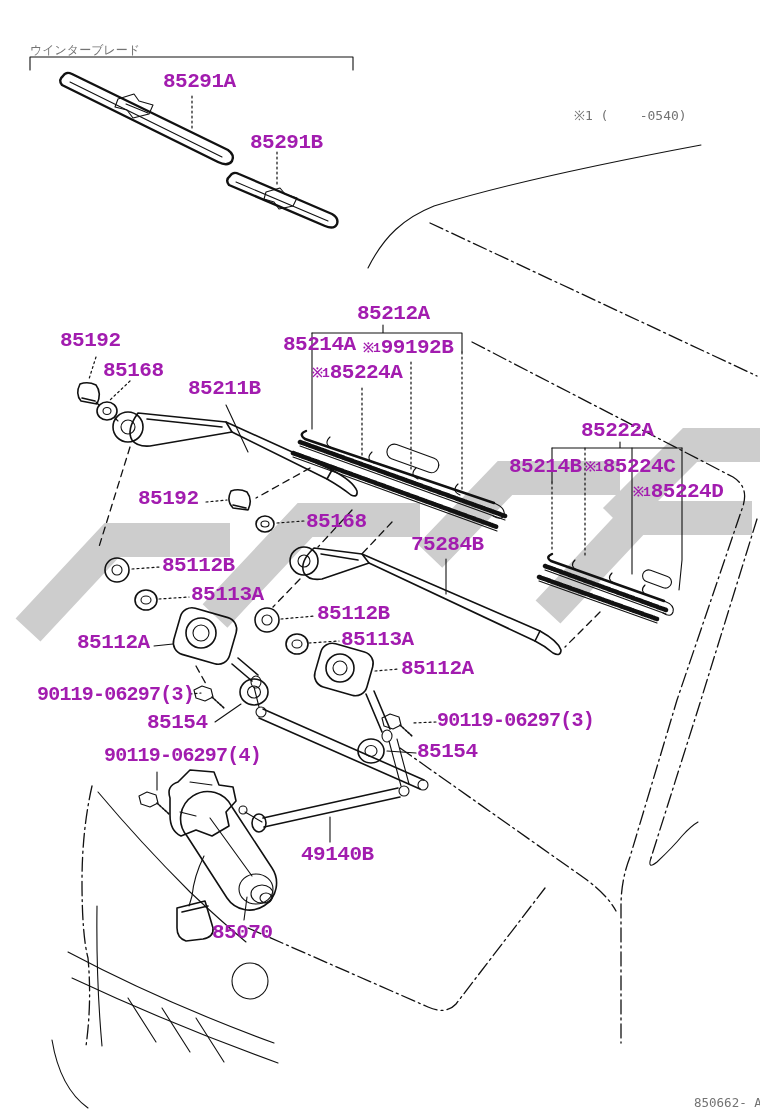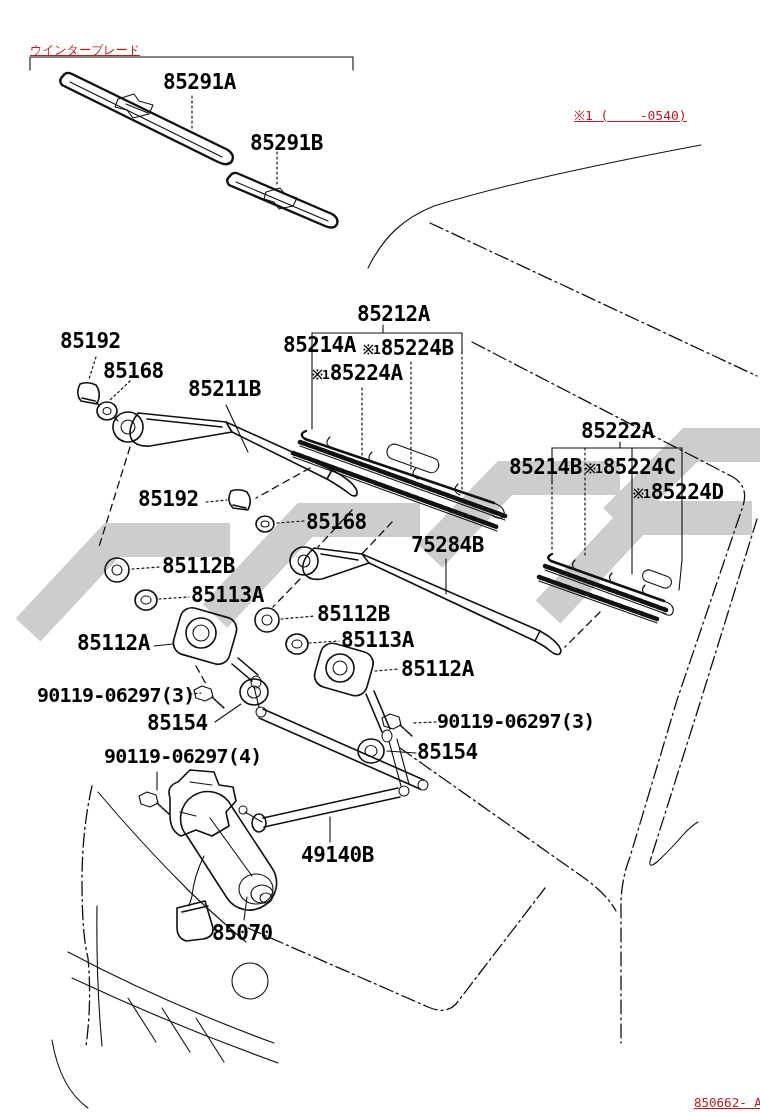--- a/index.html
+++ b/index.html
@@ -7,25 +7,25 @@
          font-family:"DejaVu Sans Mono","Liberation Mono",monospace;}
   svg{position:absolute;left:0;top:0;}
   .ln{fill:none;stroke:#111;stroke-width:1.6;stroke-linecap:round;stroke-linejoin:round;}
   .thn{stroke-width:1.1;}
   .thk{stroke-width:2.4;}
   .dot{stroke-dasharray:2 3;stroke-width:1.2;}
   .dsh{stroke-dasharray:7 5;stroke-width:1.3;}
   .ddot{stroke-dasharray:14 4 2 4;stroke-width:1.3;}
   .hat{stroke-width:4.6;stroke-dasharray:1.6 1.6;}
   .wm{fill:none;stroke:#cdcdcd;stroke-width:34;stroke-linejoin:miter;stroke-linecap:butt;}
-  .co{position:absolute;font-weight:bold;color:#000000;white-space:nowrap;}
+  .co{position:absolute;font-weight:bold;color:#a21caf;white-space:nowrap;font-family:Liberation Mono, monospace;}
   .big{font-size:21px;letter-spacing:-0.5px;}
   .small{font-size:20px;letter-spacing:-0.8px;}
   .px{font-size:13px;letter-spacing:-1px;vertical-align:1px;margin-right:1px;}
-  .note{position:absolute;color:#b91c1c;white-space:pre;text-decoration:underline;}
+  .note{position:absolute;color:#737373;white-space:pre;}
   .jp{left:30px;top:42px;font-size:12px;font-family:"DejaVu Sans","Liberation Sans",sans-serif;}
   .variant{left:574px;top:106px;font-size:13px;}
   .figcode{left:694px;top:1095px;font-size:12.5px;}
 </style>
 </head>
 <body>
 
 <div id="stage">
 
 <svg width="760" height="1112" viewBox="0 0 760 1112">
@@ -249,21 +249,21 @@
 </svg>
 
 <div class="note jp">ウインターブレード</div>
 <div class="note variant">※1 (    -0540)</div>
 <div class="note figcode">850662- A</div>
 
 <div class="co big" style="left:163px;top:70px"><span>85291A</span></div>
 <div class="co big" style="left:250px;top:131px"><span>85291B</span></div>
 <div class="co big" style="left:357px;top:302px"><span>85212A</span></div>
 <div class="co big" style="left:283px;top:333px"><span>85214A</span></div>
-<div class="co big" style="left:363px;top:336px"><span class="px">※1</span><span>85224B</span></div>
+<div class="co big" style="left:363px;top:336px"><span class="px">※1</span><span>99192B</span></div>
 <div class="co big" style="left:312px;top:361px"><span class="px">※1</span><span>85224A</span></div>
 <div class="co big" style="left:188px;top:377px"><span>85211B</span></div>
 <div class="co big" style="left:60px;top:329px"><span>85192</span></div>
 <div class="co big" style="left:103px;top:359px"><span>85168</span></div>
 <div class="co big" style="left:138px;top:487px"><span>85192</span></div>
 <div class="co big" style="left:306px;top:510px"><span>85168</span></div>
 <div class="co big" style="left:581px;top:419px"><span>85222A</span></div>
 <div class="co big" style="left:509px;top:455px"><span>85214B</span></div>
 <div class="co big" style="left:585px;top:455px"><span class="px">※1</span><span>85224C</span></div>
 <div class="co big" style="left:633px;top:480px"><span class="px">※1</span><span>85224D</span></div>

